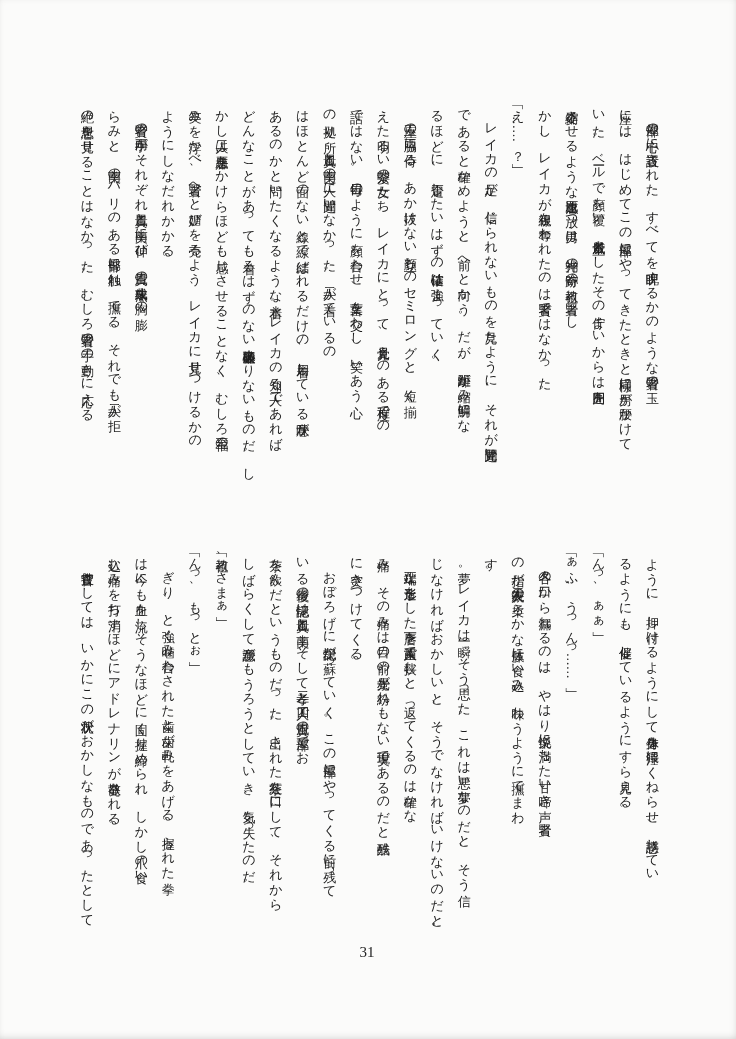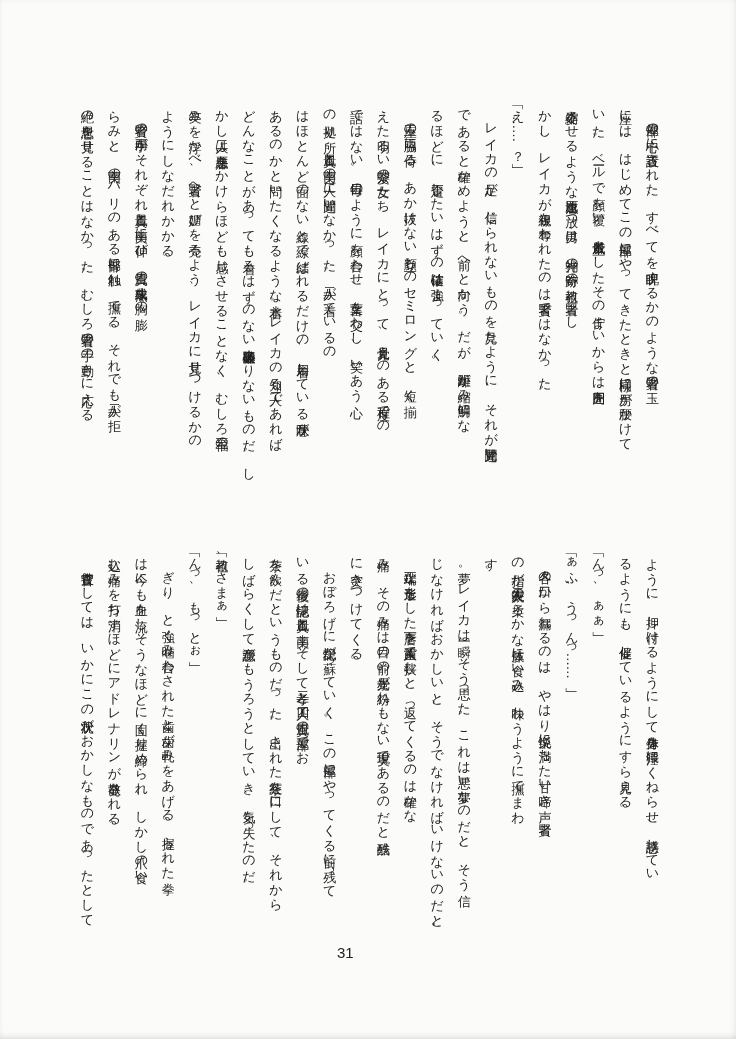--- a/index.html
+++ b/index.html
@@ -38,24 +38,24 @@
   .vblock.top { top: 101px; }
   .vblock.bottom { top: 549px; }
   .col {
     line-height: 26.9px;
   }
   .pagenum {
     position: absolute;
     left: 337px;
     top: 944px;
     width: 60px;
-    text-align: left;
+    text-align: center;
     font-size: 15px;
     color: #222;
-    font-family: Liberation Sans, sans-serif;
+    font-family: Liberation Serif, serif;
   }
 </style>
 </head>
 <body>
 
 <div class="page">
   <div class="vblock top">
       <div class="col">　部屋の中心に設置された、すべてを睥睨するかのような賢者の玉</div>
       <div class="col">座には、はじめてこの部屋にやってきたときと同様に男が腰かけて</div>
       <div class="col">いた。ベールで顔を覆い、威風堂々としたその佇まいからは周囲を</div>

